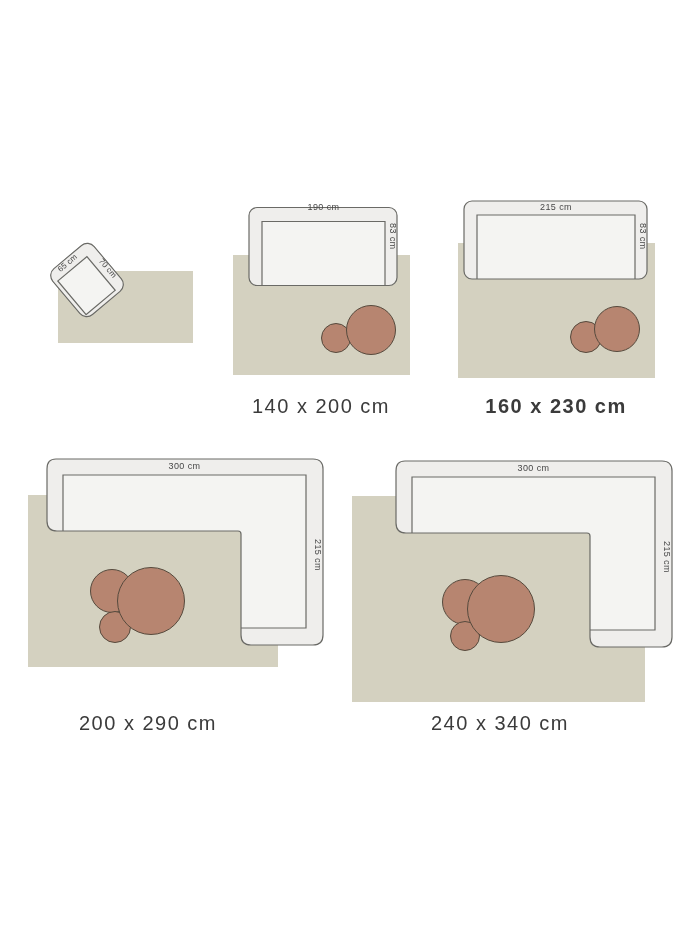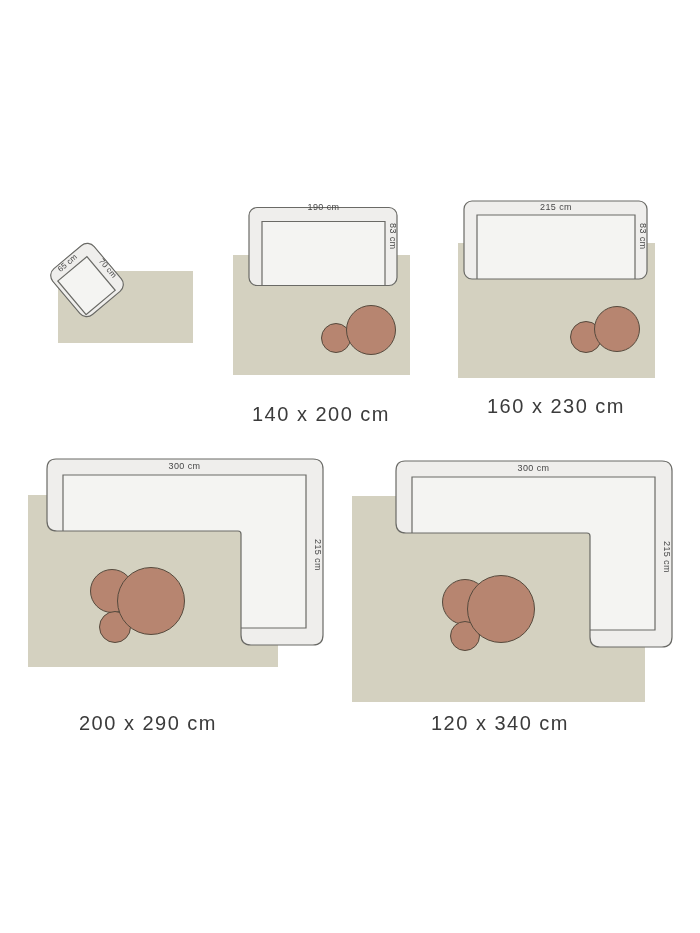--- a/index.html
+++ b/index.html
@@ -47,29 +47,29 @@
   #g1-dim-w{left:5px;top:1px;width:38px;height:11px;}
   #g1-dim-d{left:43px;top:13px;width:13px;height:44px;}
   #g1-label{left:23px;top:394px;}
   
   #g2-rug{left:233px;top:255px;width:177px;height:120px;}
   #g2-sofa{left:248px;top:200px;width:150px;height:93px;}
   #g2-dim-w{left:14px;top:2px;width:123px;}
   #g2-dim-d{left:137px;top:16px;width:13px;height:40px;}
   #g2-table-s{left:321px;top:323px;width:30px;height:30px;}
   #g2-table-b{left:346px;top:305px;width:50px;height:50px;}
-  #g2-label{left:221px;top:394px;margin-top:8px;}
+  #g2-label{left:221px;top:394px;}
   
   #g3-rug{left:458px;top:243px;width:197px;height:135px;}
   #g3-sofa{left:463px;top:200px;width:185px;height:80px;}
   #g3-dim-w{left:14px;top:2px;width:158px;}
   #g3-dim-d{left:172px;top:16px;width:13px;height:40px;}
   #g3-table-s{left:570px;top:321px;width:32px;height:32px;}
   #g3-table-b{left:594px;top:306px;width:46px;height:46px;}
-  #g3-label{left:456px;top:394px;}
+  #g3-label{left:456px;top:394px;font-weight:bold;}
   
   #g4-rug{left:28px;top:495px;width:250px;height:172px;}
   #g4-sofa{left:46px;top:458px;width:278px;height:188px;}
   #g4-dim-w{left:17px;top:3px;width:243px;}
   #g4-dim-d{left:262px;top:75px;width:15px;height:44px;}
   #g4-table-m{left:90px;top:569px;width:44px;height:44px;}
   #g4-table-s{left:99px;top:611px;width:32px;height:32px;}
   #g4-table-b{left:117px;top:567px;width:68px;height:68px;}
   #g4-label{left:48px;top:711px;text-align:center;}
   
@@ -152,15 +152,15 @@
       <path class="f-seat" d="M17,17 H260 V170 H195 V73 H17 Z"></path>
       <polyline class="f-line" points="17,73 17,17 260,17 260,170 195,170"></polyline>
       <path class="f-edge" d="M10,1 H267 Q277,1 277,11 V177 Q277,187 267,187 H205 Q195,187 195,177 V76 Q195,73 192,73 H11 Q1,73 1,63 V11 Q1,1 10,1 Z"></path>
     </svg>
     <div class="dim dim-w" id="g5-dim-w">300 cm</div>
     <div class="dim dim-d" id="g5-dim-d">215 cm</div>
   </div>
   <div class="table" id="g5-table-m"></div>
   <div class="table" id="g5-table-s"></div>
   <div class="table" id="g5-table-b"></div>
-  <div class="size-label" id="g5-label">120 x 340 cm</div>
+  <div class="size-label" id="g5-label">240 x 340 cm</div>
 
 </div>
 
 </body></html>

